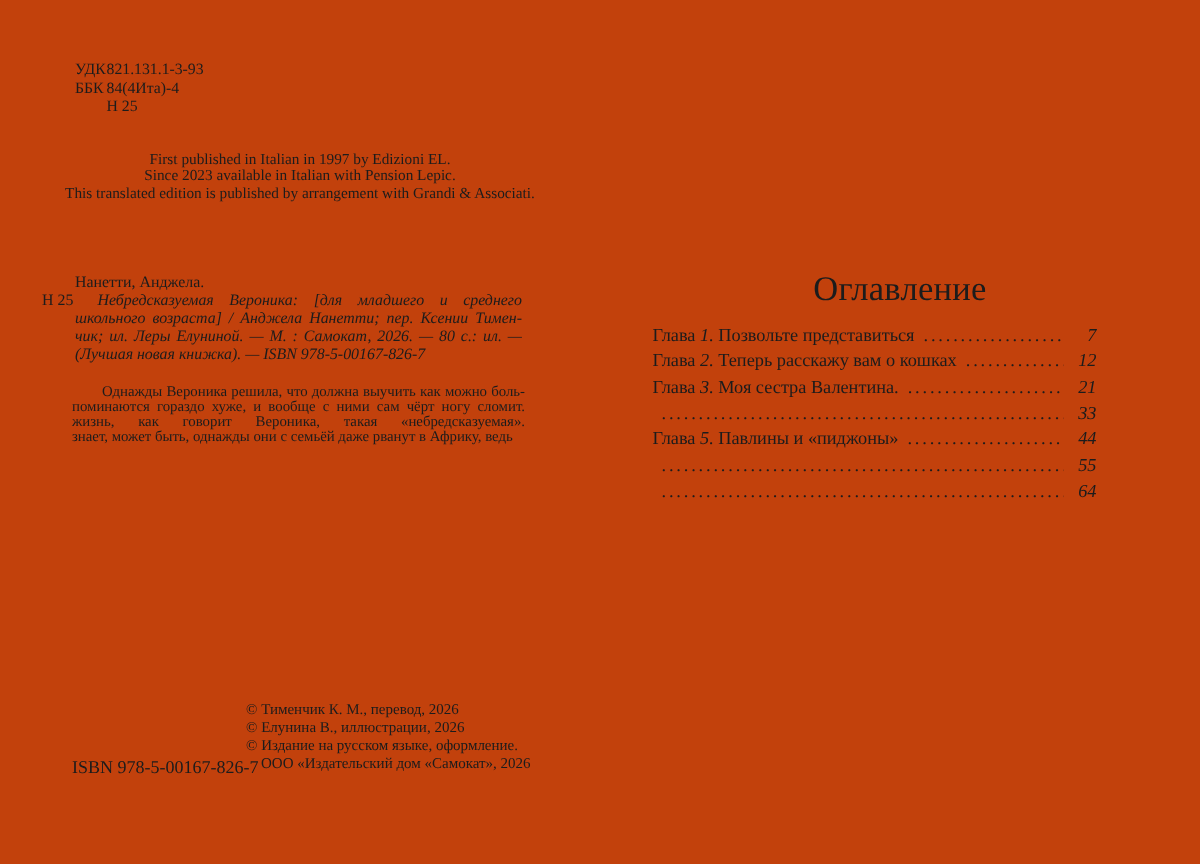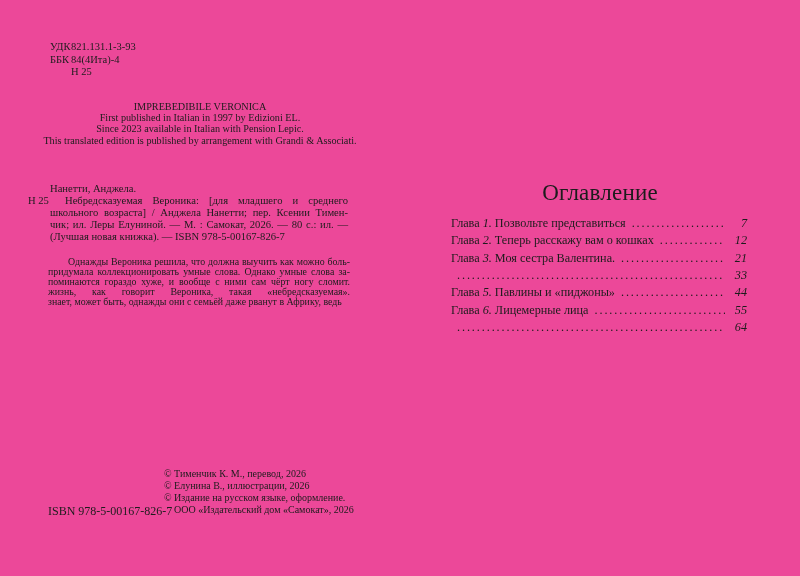--- a/index.html
+++ b/index.html
@@ -1,46 +1,46 @@
 <!DOCTYPE html>
 <html><head>
 <meta charset="utf-8">
 <style>
   html,body{margin:0;padding:0;background:#fff;}
   .spread{
-    position:relative;width:800px;height:576px;background:#ec4899;overflow:hidden;
+    position:relative;width:800px;height:576px;background:#c2410c;overflow:hidden;
     font-family:"Liberation Serif","DejaVu Serif",serif;color:#1c1c1c;
     -webkit-font-smoothing:antialiased;
   }
   
   .udk-block{position:absolute;left:50px;top:41px;font-size:10.5px;line-height:12.6px;white-space:nowrap;}
   .udk-row .lbl{display:inline-block;width:21px;}
   .udk-code{margin-left:21px;}
 
   .eng-block{position:absolute;left:0;top:102px;width:400px;text-align:center;font-size:10.2px;line-height:10.9px;}
   .eng-block div:last-of-type{margin-top:1px;}
 
   .biblio-block{position:absolute;left:50px;top:183px;width:298px;font-size:10.6px;line-height:12px;}
   .biblio-code{position:absolute;left:-22px;top:12px;}
-  .biblio-lines div{text-align:justify;text-align-last:justify;}
+  .biblio-lines div{text-align:justify;text-align-last:justify;font-style:italic;}
   .biblio-lines div:first-of-type{text-indent:15px;}
   .biblio-lines div:last-of-type{text-align:right;text-align-last:left;}
 
   .annotation-block{position:absolute;left:48px;top:257px;width:302px;font-size:9.9px;line-height:10.1px;}
   .annotation-block div{text-align:justify;text-align-last:justify;}
   .annotation-block div:first-of-type{text-indent:20px;}
   .annotation-block div:last-of-type{text-align:left;text-align-last:left;}
 
   .copyright-block{position:absolute;left:164px;top:468px;font-size:10px;line-height:12px;white-space:nowrap;}
   .copyright-block div:last-of-type{margin-left:10px;}
   .isbn-line{position:absolute;left:48px;top:504px;font-size:12px;white-space:nowrap;}
 
   
   .toc-title{position:absolute;left:400px;top:180px;width:400px;text-align:center;font-size:23px;letter-spacing:.2px;}
-  .toc-list{position:absolute;left:451px;top:216px;width:296px;font-size:12.2px;}
+  .toc-list{position:absolute;left:435px;top:216px;width:296px;font-size:12.2px;}
   .toc-row{display:flex;align-items:baseline;height:17.35px;}
   .toc-text{white-space:nowrap;}
   .toc-num{font-style:italic;}
   .toc-dots{flex:1;overflow:hidden;white-space:nowrap;letter-spacing:1.9px;margin:0 2px 0 6px;}
   .toc-page{font-style:italic;min-width:20px;text-align:right;white-space:nowrap;}
 </style>
 </head>
 <body>
 
 <div class="spread">
@@ -52,42 +52,40 @@
         <span class="lbl">УДК</span><span>821.131.1-3-93</span>
       </div>
       <div class="udk-row">
         <span class="lbl">ББК</span><span>84(4Ита)-4</span>
       </div>
       <div class="udk-code">Н 25</div>
     </div>
 
     <div class="eng-block">
 
-    <div>IMPREBEDIBILE VERONICA</div>
         <div>First published in Italian in 1997 by Edizioni EL.</div>
         <div>Since 2023 available in Italian with Pension Lepic.</div>
         <div>This translated edition is published by arrangement with Grandi &amp; Associati.</div>
       </div>
 
     <div class="biblio-block">
       <span class="biblio-code">Н 25</span>
       <div>Нанетти, Анджела.</div>
       <div class="biblio-lines">
 
       <div>Небредсказуемая Вероника: [для младшего и среднего</div>
           <div>школьного возраста] / Анджела Нанетти; пер. Ксении Тимен-</div>
           <div>чик; ил. Леры Елуниной. — М. : Самокат, 2026. — 80 с.: ил. —</div>
           <div>(Лучшая новая книжка). — ISBN 978-5-00167-826-7</div>
         </div>
     </div>
 
     <div class="annotation-block">
 
     <div>Однажды Вероника решила, что должна выучить как можно боль-</div>
-        <div>придумала коллекционировать умные слова. Однако умные слова за-</div>
         <div>поминаются гораздо хуже, и вообще с ними сам чёрт ногу сломит.</div>
         <div>жизнь, как говорит Вероника, такая «небредсказуемая».</div>
         <div>знает, может быть, однажды они с семьёй даже рванут в Африку, ведь</div>
       </div>
 
     <div class="copyright-block">
 
     <div>© Тименчик К. М., перевод, 2026</div>
         <div>© Елунина В., иллюстрации, 2026</div>
         <div>© Издание на русском языке, оформление.</div>
@@ -127,21 +125,20 @@
           <span class="toc-page">33</span>
         </div>
 
         <div class="toc-row">
           <span class="toc-text"><span>Глава</span> <i class="toc-num">5.</i> <span>Павлины и «пиджоны»</span></span>
           <span class="toc-dots">........................................................................................................</span>
           <span class="toc-page">44</span>
         </div>
 
         <div class="toc-row">
-          <span class="toc-text"><span>Глава</span> <i class="toc-num">6.</i> <span>Лицемерные лица</span></span>
           <span class="toc-dots">........................................................................................................</span>
           <span class="toc-page">55</span>
         </div>
 
         <div class="toc-row">
           <span class="toc-dots">........................................................................................................</span>
           <span class="toc-page">64</span>
         </div>
       </div>
 

